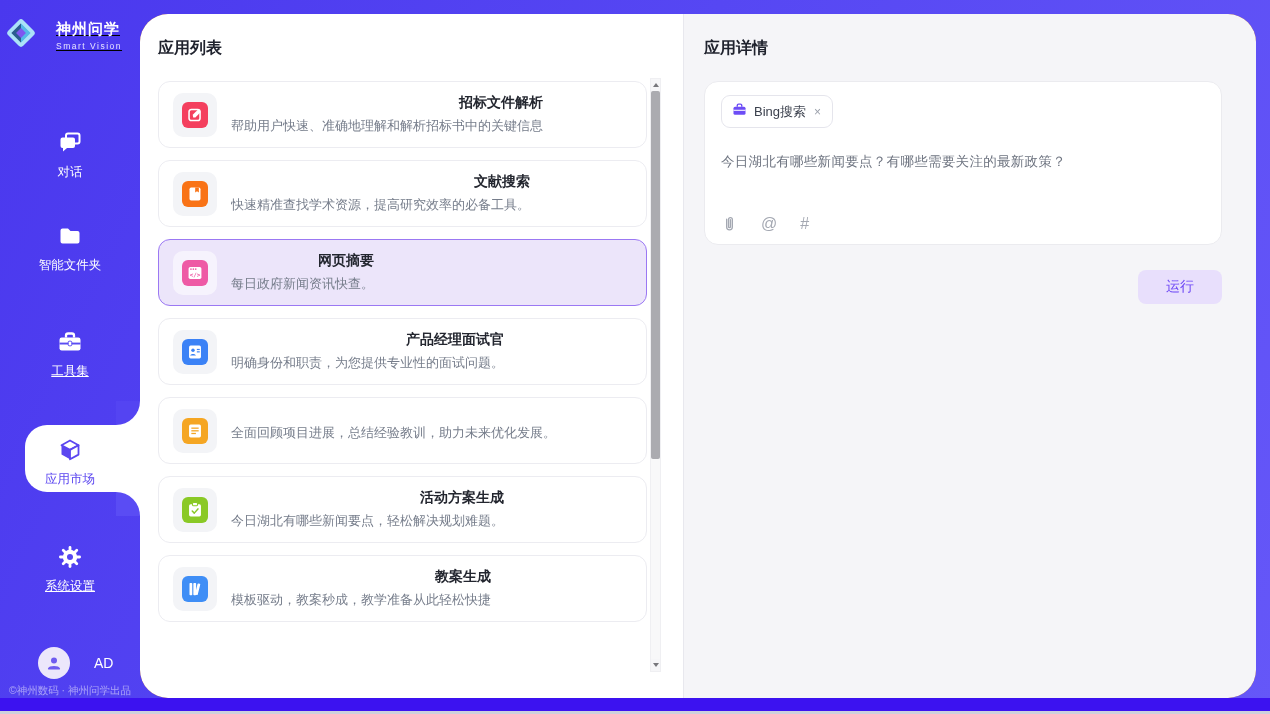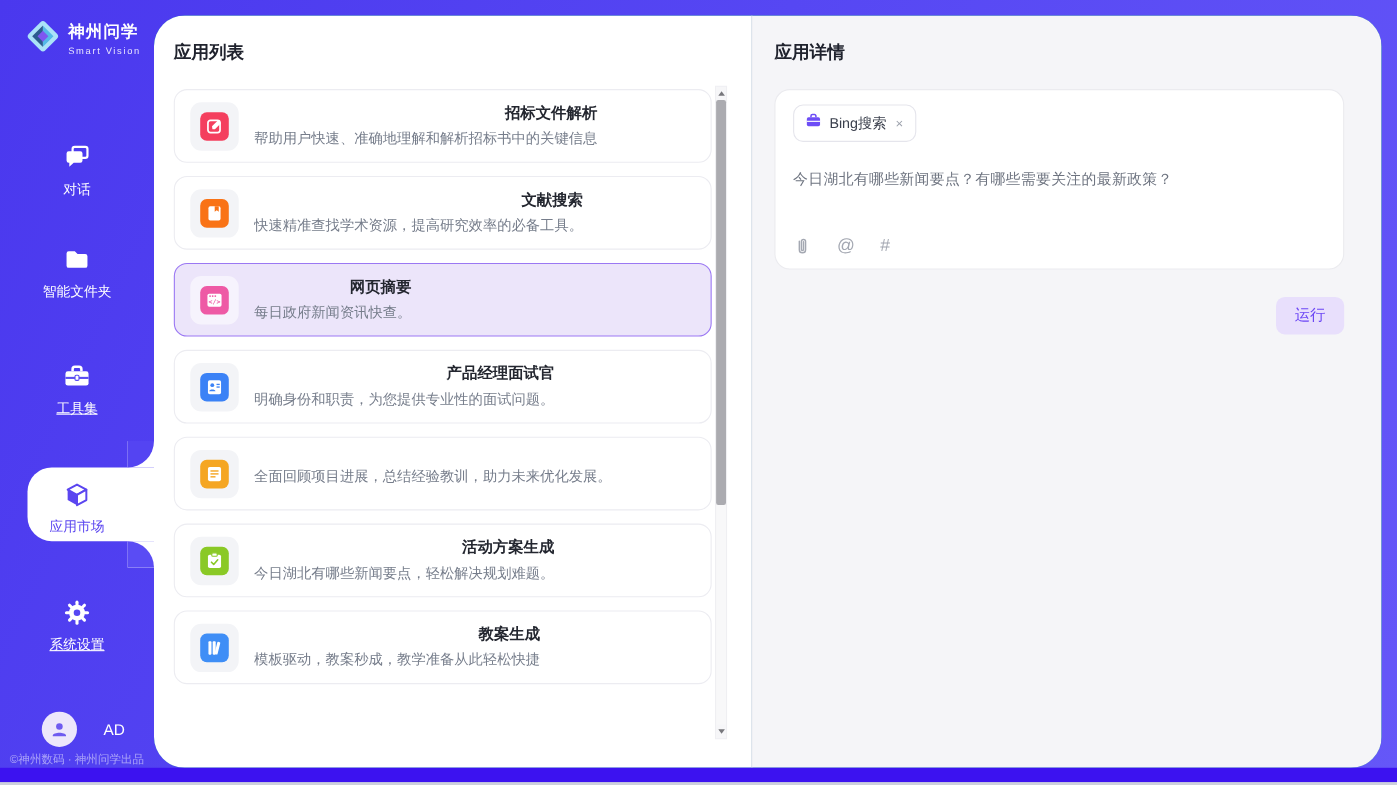--- a/index.html
+++ b/index.html
@@ -8,21 +8,21 @@
     position:relative;
     font-family:"Liberation Sans","DejaVu Sans",sans-serif;
     background:linear-gradient(115deg,#4a38ee 0%,#5647f3 45%,#6557f8 100%);
   }
   
   .bottom-bar { position:absolute; left:0; right:0; top:698px; height:13px; background:#3c12f0; }
   .bottom-edge { position:absolute; left:0; right:0; top:711px; height:3px; background:#cdd0dc; }
 
   
   .sidebar { position:absolute; left:0; top:0; width:140px; height:698px; z-index:2; }
-  .logo { position:absolute; top:16px; left:22px; display:flex; align-items:center; gap:6px; }
+  .logo { position:absolute; top:16px; left:4px; display:flex; align-items:center; gap:18px;text-decoration:underline; }
   .logo-text .t1 { color:#fff; font-size:15px; font-weight:bold; letter-spacing:1px; }
   .logo-text .t2 { color:#e7e4ff; font-size:8.5px; letter-spacing:1.5px; margin-top:2px; }
   .nav-item { position:absolute; left:0; width:140px; display:flex; flex-direction:column; align-items:center; cursor:pointer; }
   .nav-icon { width:28px; height:28px; display:block; }
   .nav-icon svg { width:28px; height:28px; display:block; }
   .nav-label { margin-top:7px; color:#fff; font-size:12.5px; }
   .nav-label.underlined { text-decoration:underline; }
   .nav-item.active .nav-label { color:#5b46f0; }
   
   .active-bubble { position:absolute; left:25px; right:0; top:425px; height:67px; background:#ffffff; border-radius:22px 0 0 22px; }
@@ -30,21 +30,21 @@
   .corner.top { top:401px; } .corner.bottom { top:492px; }
   .corner.top::after { content:""; position:absolute; inset:0; background:#5444f2; border-bottom-right-radius:24px; }
   .corner.bottom::after { content:""; position:absolute; inset:0; background:#5a4cf4; border-top-right-radius:24px; }
   .user-row { position:absolute; top:647px; left:38px; display:flex; align-items:center; gap:24px; cursor:pointer; }
   .avatar { width:32px; height:32px; border-radius:50%; background:#ece7fb; display:flex; align-items:center; justify-content:center; }
   .avatar svg { width:20px; height:20px; }
   .user-name { color:#fff; font-size:14px; }
   .sidebar-footer { position:absolute; top:684px; left:0; width:140px; text-align:center; color:rgba(255,255,255,.5); font-size:10.5px; }
 
   
-  .main-card { position:absolute; left:140px; top:14px; right:14px; bottom:16px; background:#0369a1; border-radius:28px; overflow:hidden; display:flex; }
+  .main-card { position:absolute; left:140px; top:14px; right:14px; bottom:16px; background:#7f1d1d; border-radius:28px; overflow:hidden; display:flex; }
   .panel-left { width:543px; position:relative; background:#fff; padding:24px 18px 0 18px; overflow:hidden; }
   .panel-title { font-size:16px; font-weight:bold; color:#20232e; }
   .app-list { margin-top:22px; width:489px;text-align:right; }
   .app-item { height:67px; border:1px solid #ececf1; border-radius:12px; padding:11px 14px; display:flex; align-items:center; gap:14px; margin-bottom:12px; background:#fff; cursor:pointer; }
   .app-item.selected { background:#ece5fa; border:1.5px solid #9b78f3; }
   .icon-wrap { width:44px; height:44px; border-radius:10px; background:#f3f4f7; display:flex; align-items:center; justify-content:center; flex:0 0 44px; }
   .app-item.selected .icon-wrap { background:rgba(255,255,255,.55); }
   .glyph { width:26px; height:26px; border-radius:6px; display:flex; align-items:center; justify-content:center; }
   .glyph svg { width:22px; height:22px; display:block; }
   .app-texts { min-width:0; }
@@ -64,21 +64,21 @@
   .input-card { margin-top:22px; height:164px; background:#fff; border:1px solid #ebebef; border-radius:14px; padding:13px 16px 12px 16px; display:flex; flex-direction:column; cursor:text; }
   .tag-pill { display:inline-flex; align-items:center; gap:7px; border:1px solid #e5e5ec; border-radius:9px; padding:6px 10px; background:#fff; width:max-content; }
   .tag-pill svg { width:15px; height:15px; }
   .tag-label { font-size:13px; color:#3b404d; }
   .tag-close { font-size:12px; color:#9ba0ab; cursor:pointer; padding:0 1px; }
   .query-text { margin-top:25px; font-size:13.5px; color:#6e7480; letter-spacing:.3px; }
   .tools-row { margin-top:auto; display:flex; align-items:center; gap:23px; color:#a4a8b2; }
   .tools-row .tool { font-size:16px; cursor:pointer; line-height:1; }
   .tools-row svg { width:17px; height:17px; display:block; }
   .run-row { display:flex; justify-content:flex-end; margin-top:25px; }
-  .run-btn { background:#e8dffc; color:#6c47f5; border:none; font-size:14px; padding:8px 17px; border-radius:8px; cursor:pointer; font-family:inherit;margin-left:40px; }
+  .run-btn { background:#e8dffc; color:#6c47f5; border:none; font-size:14px; padding:8px 28px; border-radius:8px; cursor:pointer; font-family:inherit;margin-left:40px; }
 </style>
 </head>
 <body>
 
 <div class="sidebar">
   <div class="logo">
     <span>
       <svg width="34" height="34" viewBox="0 0 32 32">
         <g transform="rotate(45 16 16)">
           <rect x="6" y="6" width="20" height="20" rx="3" fill="#abe2f8"></rect>

